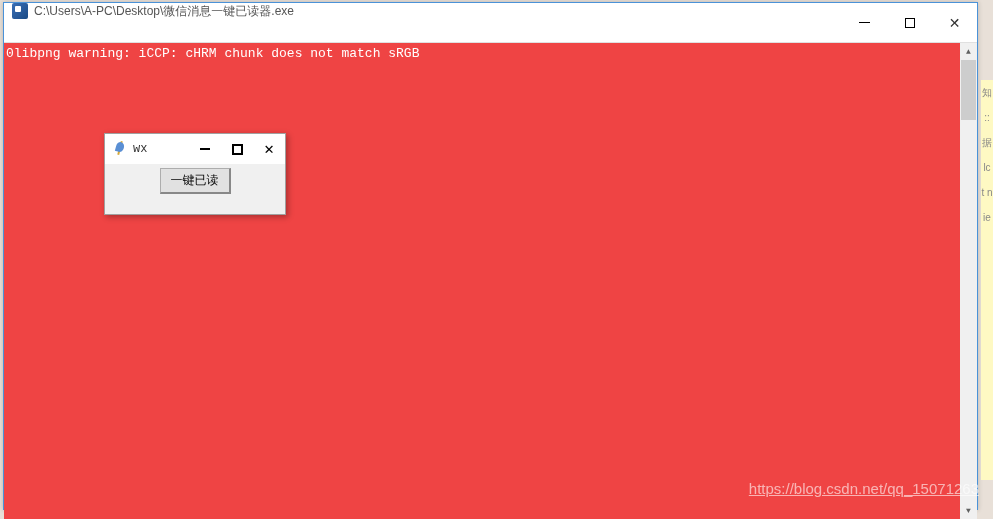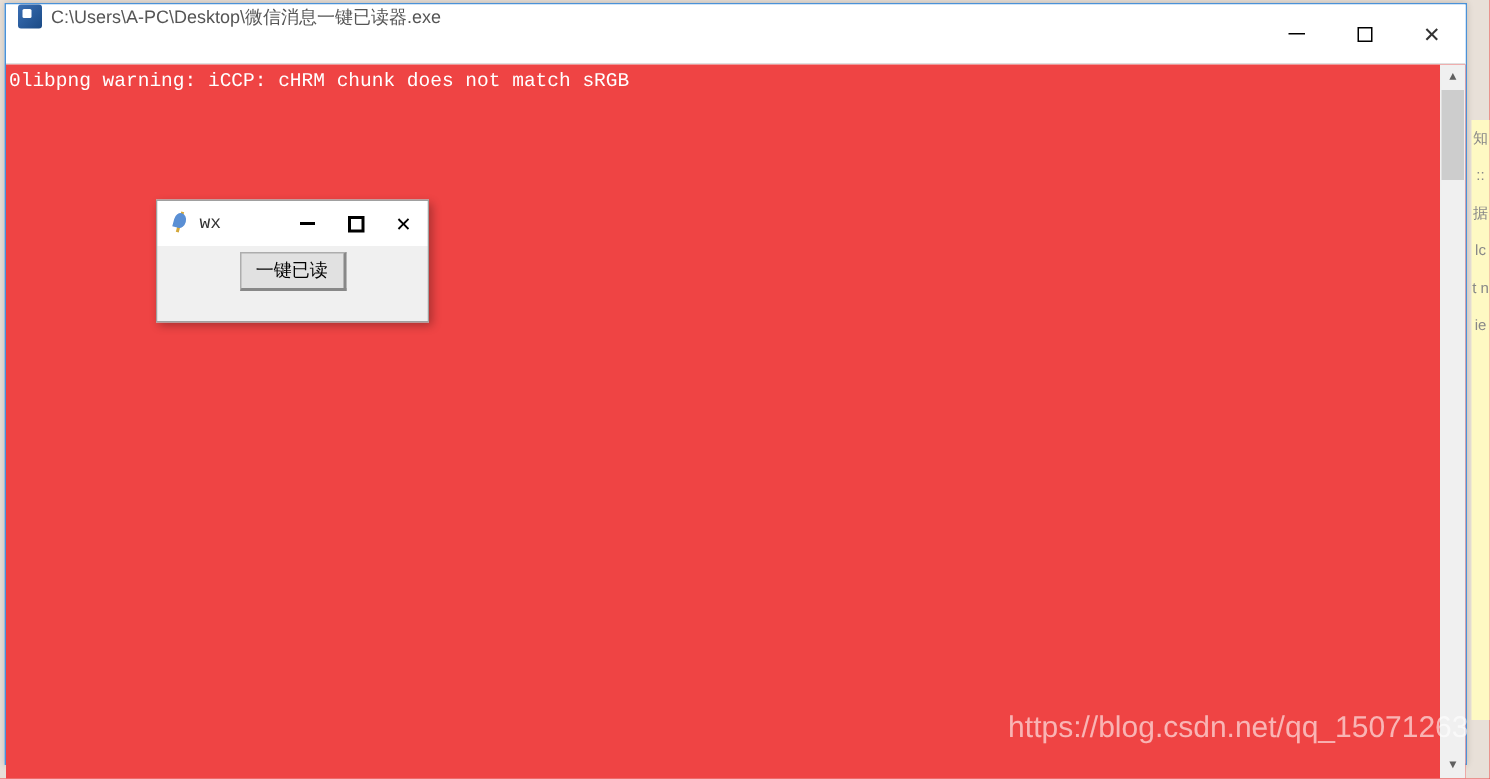--- a/index.html
+++ b/index.html
@@ -198,23 +198,24 @@
       border: 1px solid #adadad;
       border-bottom: 2px solid #888;
       border-right: 2px solid #888;
       cursor: pointer;
     }
     .watermark {
       position: absolute;
       bottom: 22px;
       right: 14px;
       color: rgba(255,255,255,0.6);
-      font-size: 20px;
+      font-size: 15px;
       font-family: Arial, sans-serif;
       z-index: 100;
+      text-decoration: underline;
     }
     .side-clutter {
       position: absolute;
       right: 0;
       top: 80px;
       width: 12px;
       height: 400px;
       background: #fef9c3;
       font-size: 10px;
       color: #888;

